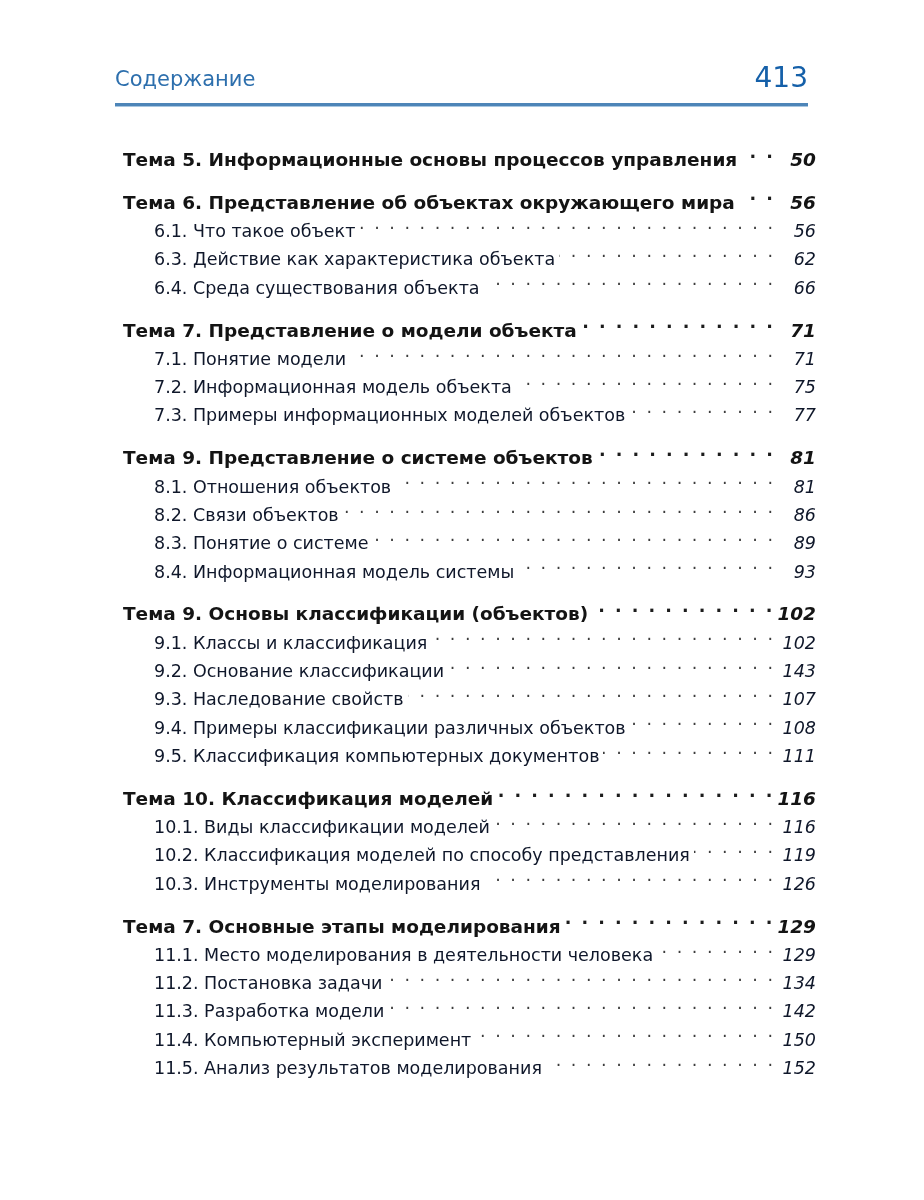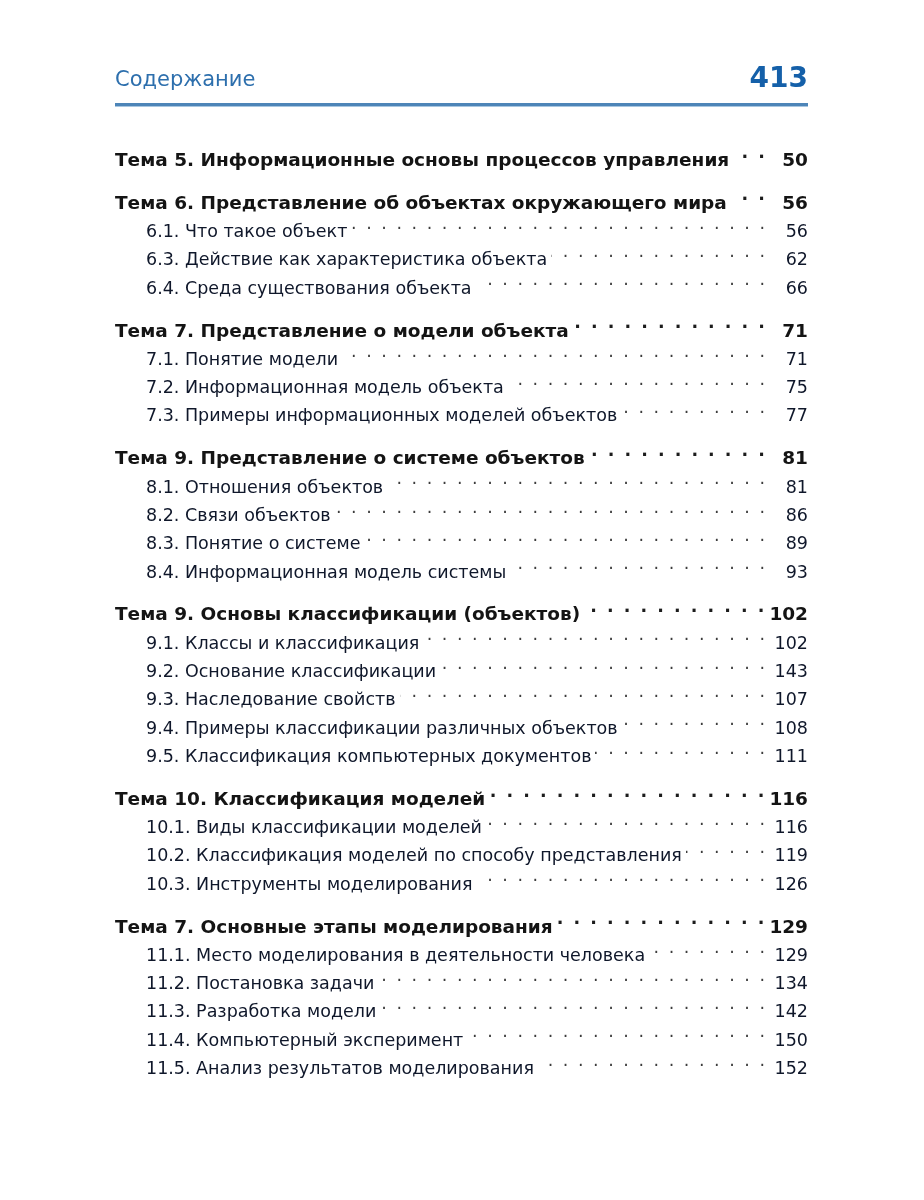--- a/index.html
+++ b/index.html
@@ -11,28 +11,28 @@
     overflow:hidden;
   }
   .page-header {
     position:absolute; left:115px; width:693px; top:64px;
     display:flex; justify-content:space-between; align-items:flex-end;
   }
   .header-title {
     color:#2d6fad; font-size:21px; line-height:1.2;
   }
   .header-page {
-    color:#1560a9; font-size:28px; font-weight:bold; line-height:1.0;
+    color:#1560a9; font-size:28px; font-weight:normal; line-height:1.0;
   }
   .header-rule {
     position:absolute; left:115px; width:693px; top:103px;
     height:3px; background:#4d85b8; border-bottom:1px solid #a8c6e0;
   }
   .toc {
-    position:absolute; left:115px; width:693px; top:123px;
+    position:absolute; left:123px; width:693px; top:123px;
   }
   .row {
     display:flex; align-items:baseline;
     height:28.3px; line-height:28.3px;
     font-size:17.5px; color:#0f172a;
   }
   .row.section {
     font-weight:bold; color:#141414; font-size:18.5px;
     margin-top:14.6px;
   }
@@ -42,21 +42,21 @@
     flex:1 1 auto; overflow:hidden; position:relative;
     height:100%; margin:0 5px 0 4px; min-width:10px;
   }
   .dots::after {
     content:". . . . . . . . . . . . . . . . . . . . . . . . . . . . . . . . . . . . . . . . . . . . . . . . . . . . . . . . . . . .";
     position:absolute; right:0; bottom:0;
     white-space:nowrap; word-spacing:4px;
     color:#3c3c3c; font-weight:normal; font-size:17.5px;
   }
   .row.section .dots::after { color:#1c1c1c; font-weight:bold; }
-  .pagenum { min-width:38px; text-align:right; white-space:nowrap; }
+  .pagenum { min-width:38px; text-align:right; white-space:nowrap;font-style:italic; }
 </style>
 </head>
 <body>
 
 <header class="page-header">
   <span class="header-title">Содержание</span>
   <span class="header-page">413</span>
 </header>
 <div class="header-rule"></div>
 

